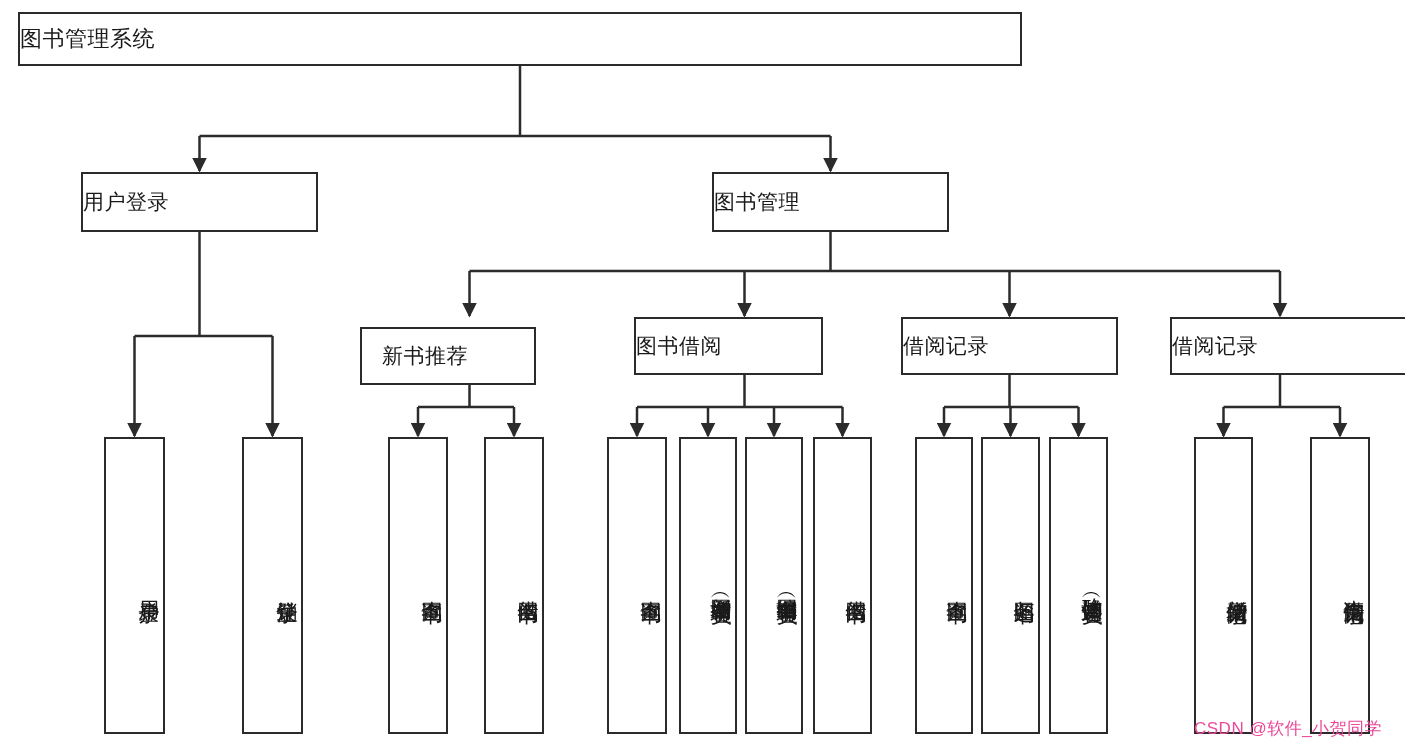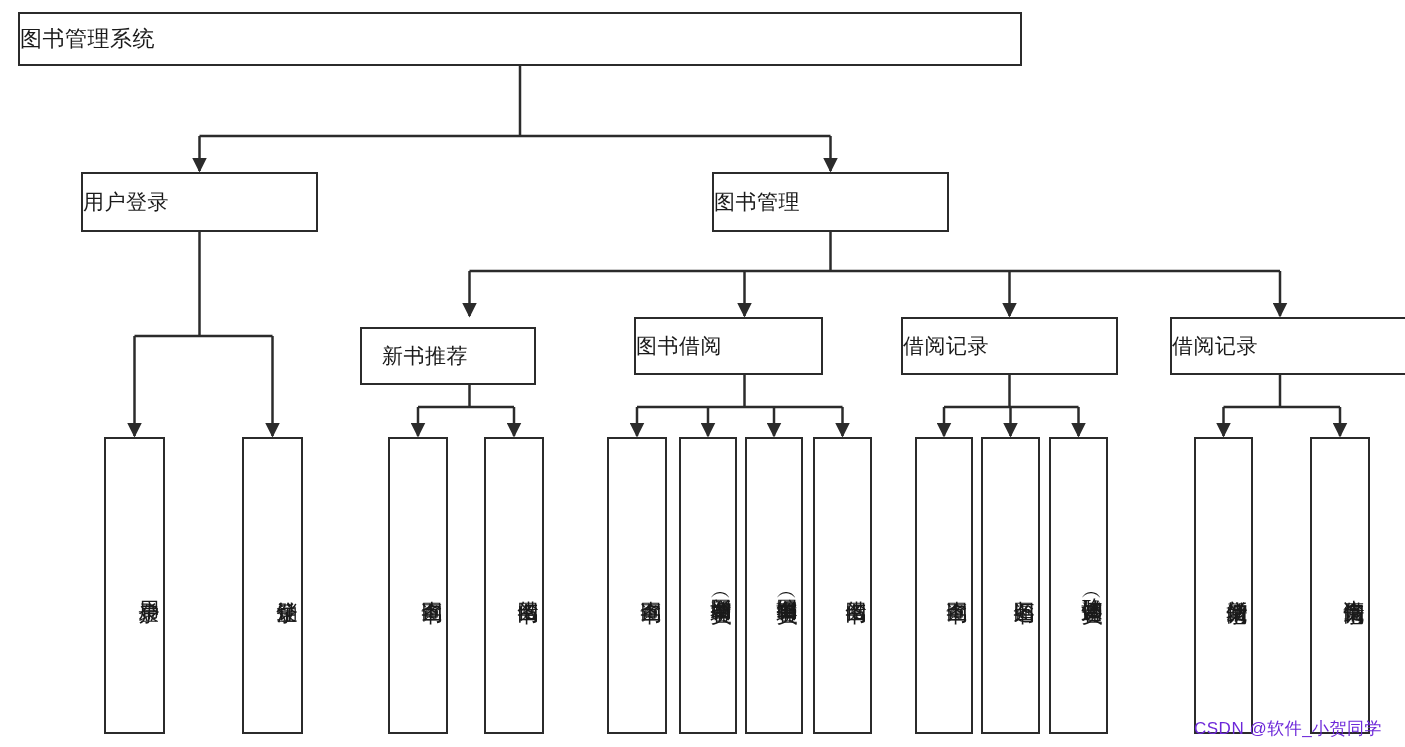--- a/index.html
+++ b/index.html
@@ -169,14 +169,14 @@
         <span>确认归还（管理员）</span>
       </div>
       <div class="node vert" style="left: 1194px; top: 437px; width: 59px; height: 297px;">
         <span>新增借阅记录</span>
       </div>
       <div class="node vert" style="left: 1310px; top: 437px; width: 60px; height: 297px;">
         <span>查询借阅记录</span>
       </div>
     </div>
 
-  <div class="watermark" style="left: 1194px; top: 717px; color: #6d28d9;">CSDN @软件_小贺同学</div>
+  <div class="watermark" style="left: 1194px; top: 717px; color: #ec4899;">CSDN @软件_小贺同学</div>
 </div>
 
 </body></html>

